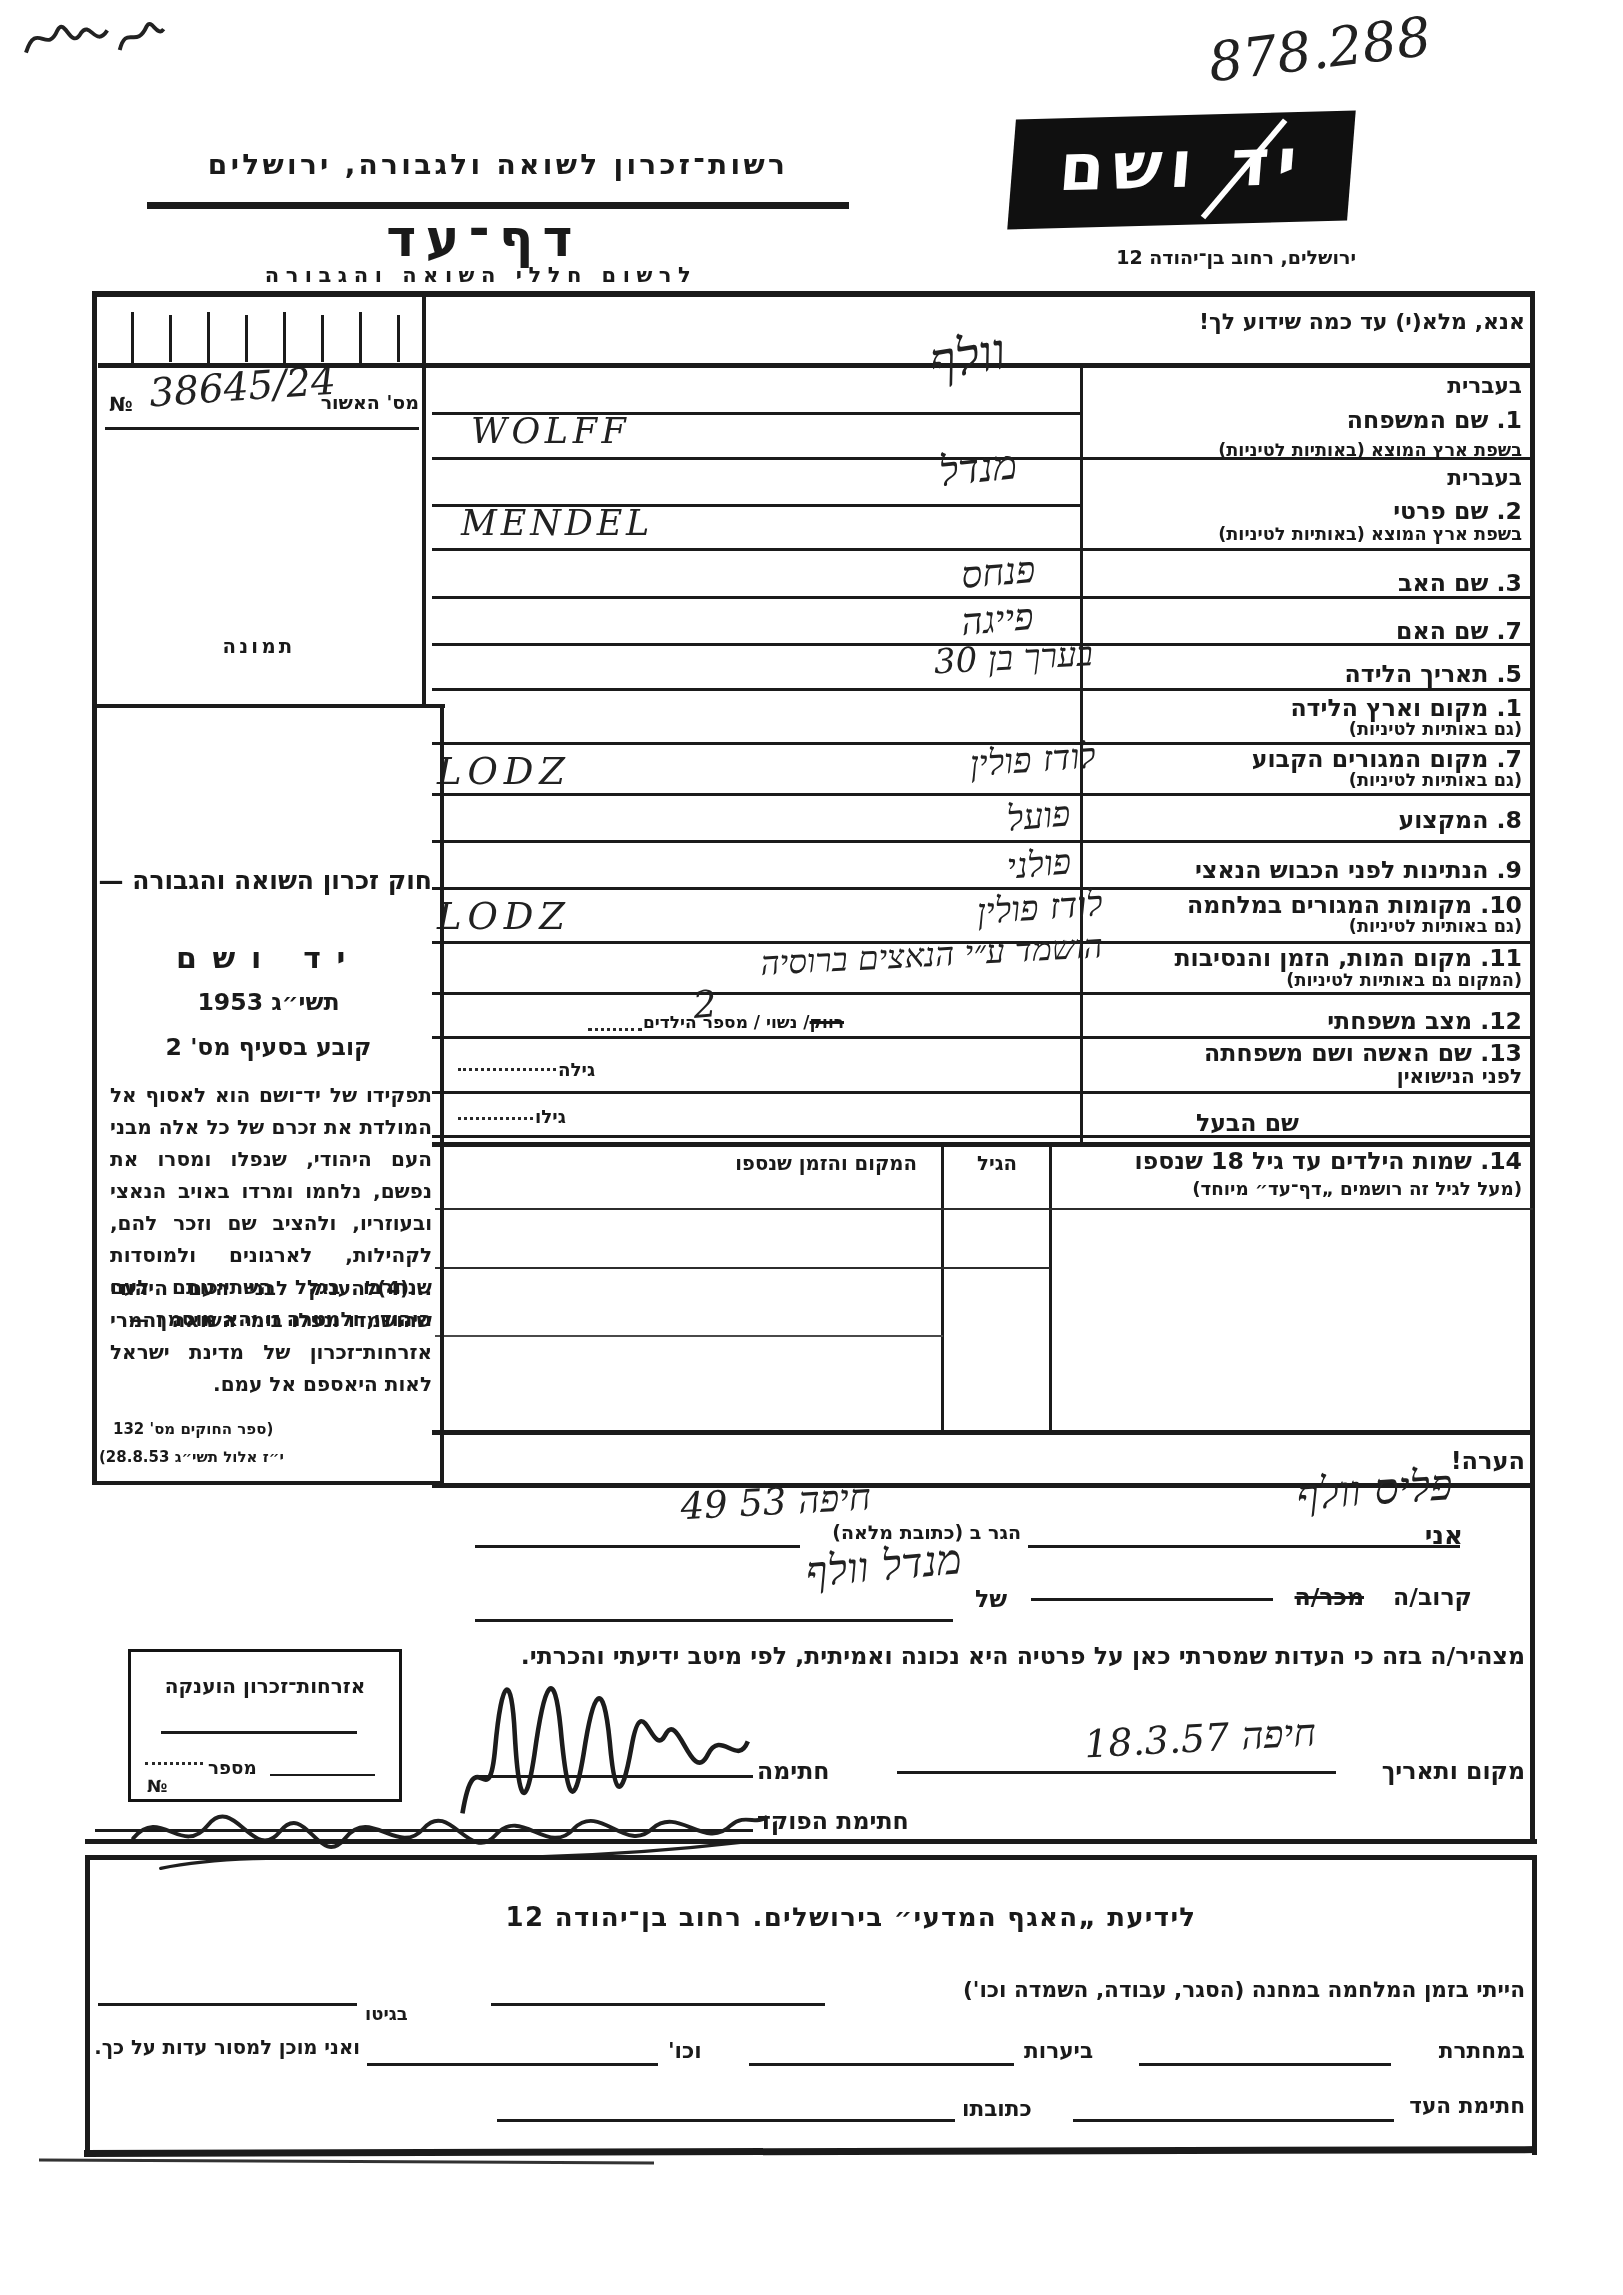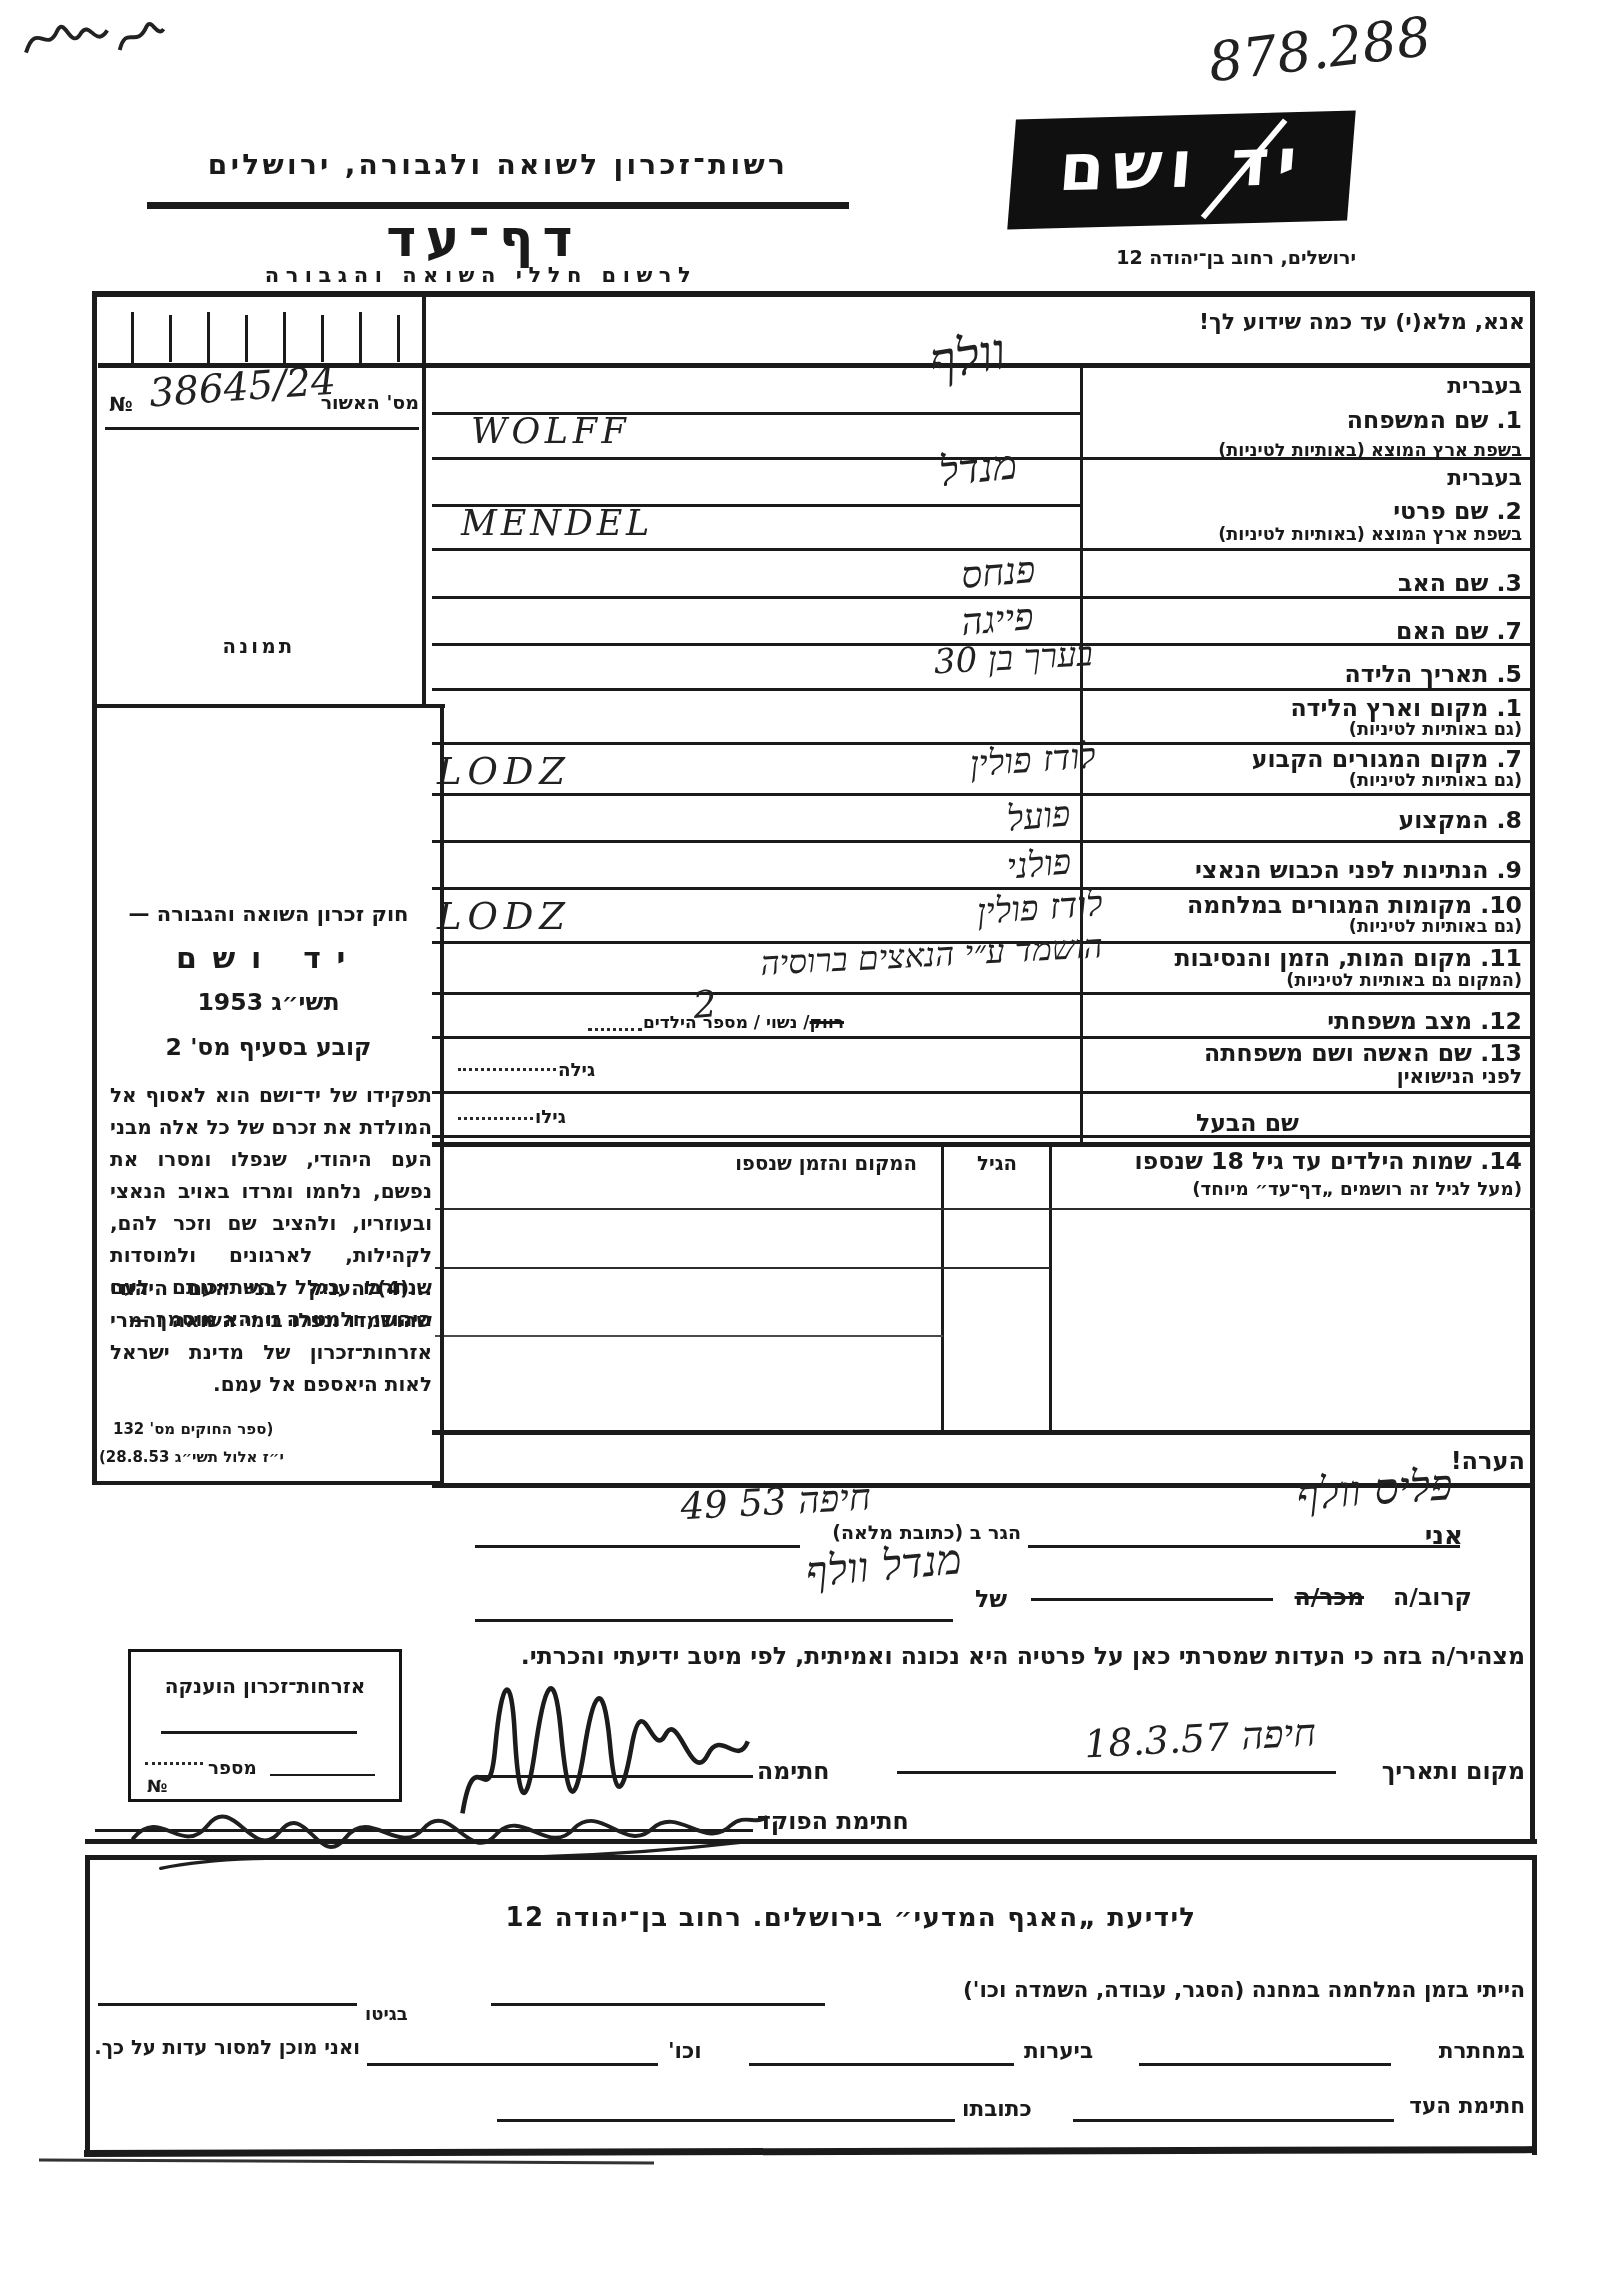--- a/index.html
+++ b/index.html
@@ -138,21 +138,21 @@
   <div class="vl" style="left:1049px;top:1142px;width:3.3px;height:290px;"></div>
   <div class="abs p rtl ctr" style="left:945px;top:1152px;width:104px;font-size:19.6px;">הגיל</div>
   <div class="abs p rtl" style="left:622px;top:1152px;width:295px;font-size:19.6px;text-align:right;">המקום והזמן שנספו</div>
   <div class="hl" style="left:435px;top:1208px;width:1098px;height:2px;background:#2c2c2c;"></div>
   <div class="hl" style="left:435px;top:1267px;width:615px;height:2px;background:#2c2c2c;"></div>
   <div class="hl" style="left:435px;top:1335px;width:508px;height:2px;background:#4a4a4a;"></div>
   <div class="hl" style="left:432px;top:1430px;width:1101px;height:5.2px;"></div>
 
   <div class="vl" style="left:440px;top:704px;width:3.9px;height:780px;"></div>
   <div class="hl" style="left:92px;top:1481px;width:352px;height:3.9px;"></div>
-  <div class="abs p rtl ctr" style="left:105px;top:902px;width:327px;font-size:21px;">חוק זכרון השואה והגבורה —</div>
+  <div class="abs p rtl ctr" style="left:105px;top:866px;width:327px;font-size:25px;">חוק זכרון השואה והגבורה —</div>
   <div class="abs p rtl ctr" style="left:105px;top:940px;width:327px;font-size:30px;letter-spacing:15.7px;">יד ושם</div>
   <div class="abs p rtl ctr" style="left:105px;top:988px;width:327px;font-size:23.6px;">תשי״ג 1953</div>
   <div class="abs p rtl ctr" style="left:105px;top:1033px;width:327px;font-size:23.6px;">קובע בסעיף מס' 2</div>
   <div class="abs pw rtl just" style="left:110px;top:1079px;width:322px;font-size:20px;line-height:32px;">תפקידו של יד־ושם הוא לאסוף אל המולדת את זכרם של כל אלה מבני העם היהודי, שנפלו ומסרו את נפשם, נלחמו ומרדו באויב הנאצי ובעוזריו, ולהציב שם וזכר להם, לקהילות, לארגונים ולמוסדות שנחרבו בגלל השתייכותם לעם היהודי, ולמטרה זו יהא מוסמך —</div>
   <div class="abs pw rtl just" style="left:110px;top:1272px;width:322px;font-size:20px;line-height:32px;">...(4)להעניק לבני העם היהודי שהושמדו ונפלו בימי השואה והמרי אזרחות־זכרון של מדינת ישראל לאות היאספם אל עמם.</div>
   <div class="abs p rtl" style="left:113px;top:1420px;font-size:15px;">(ספר החוקים מס' 132</div>
   <div class="abs p rtl" style="left:99px;top:1448px;font-size:15px;">י״ז אלול תשי״ג 28.8.53)</div>
 
   <div class="abs p rtl" style="right:98px;top:1447px;font-size:24px;">הערה!</div>
   <div class="hl" style="left:432px;top:1483px;width:1101px;height:4.6px;"></div>

